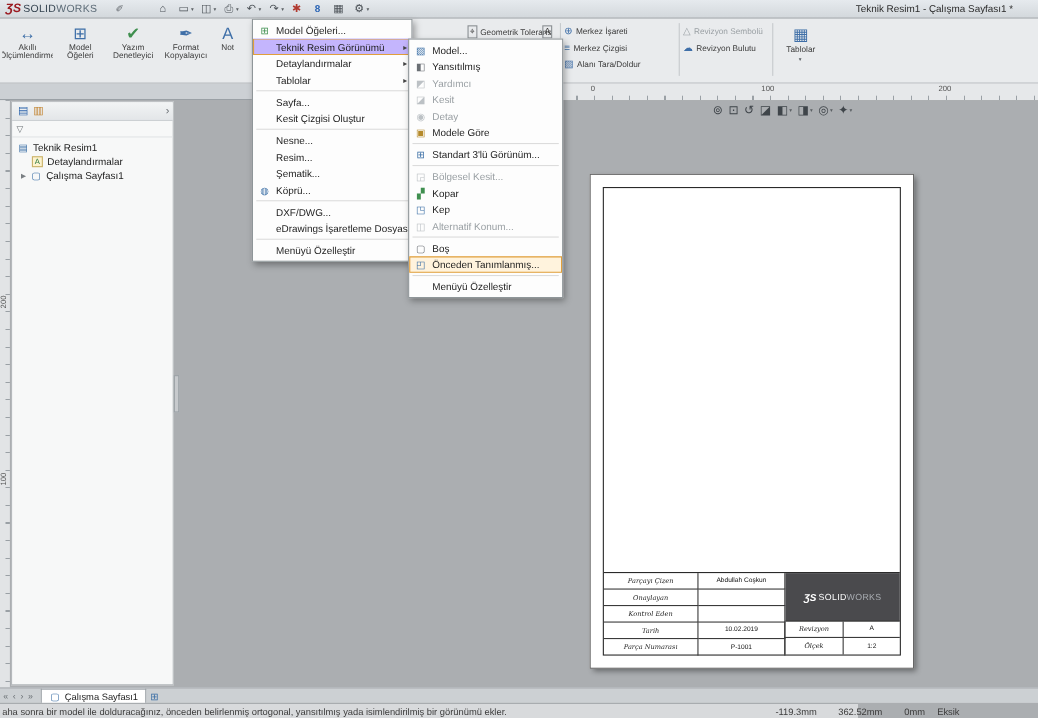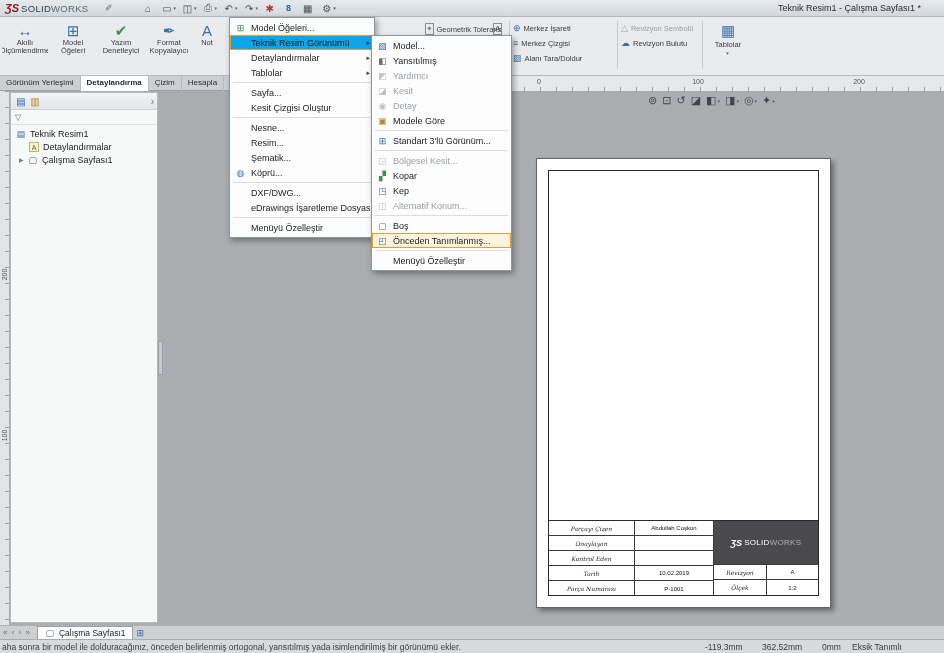--- a/index.html
+++ b/index.html
@@ -120,40 +120,40 @@
 
   
   .menu { position:absolute; left:229px; top:17px; width:146px; background:#fdfdfd;
           border:1px solid #8f9699; box-shadow:2px 3px 6px rgba(0,0,0,.35); padding:2px 0;
           z-index:100; }
   .submenu { position:absolute; left:371px; top:35px; width:141px; background:#fdfdfd;
              border:1px solid #8f9699; box-shadow:2px 3px 6px rgba(0,0,0,.35); padding:2px 0;
              z-index:101; }
   .menu-item { height:15px; display:flex; align-items:center; padding:0 14px 0 4px; position:relative;
                font-size:9px; color:#1d1d1d; }
-  .menu-item.hover { background:#0ea5e9; box-shadow:inset 0 0 0 1px #e09f3c;text-align:right; }
+  .menu-item.hover { background:#c4b5fd; box-shadow:inset 0 0 0 1px #e09f3c;text-align:right; }
   .menu-item.focused { background:#fff3dd; box-shadow:inset 0 0 0 1px #e09f3c; }
   .menu-item.disabled { color:#9aa0a4; }
   .menu-item.disabled .mi-icon { color:#bcc1c5; }
   .mi-icon { width:13px; text-align:center; font-size:9px; color:#3a6ea5; flex:none; }
   .mi-icon.green { color:#3f8f4f; } .mi-icon.gold { color:#b58a2a; } .mi-icon.grey { color:#6a6f74; }
   .mi-label { margin-left:4px; white-space:nowrap; }
   .mi-arrow { position:absolute; right:4px; font-size:7px; color:#444; }
   .menu-sep { height:1px; background:#dcdcdc; margin:2px 3px; }
 
   
   .sheettabs { position:absolute; left:0; bottom:14px; width:944px; height:14px; background:#ccd0d3;
                border-top:1px solid #aeb2b5; display:flex; align-items:center; }
   .st-nav { font-size:8px; color:#6a6f74; margin:0 2px 0 3px; letter-spacing:1px; }
   .st-tab { display:flex; align-items:center; height:13px; background:#fff; border:1px solid #9aa0a5;
             border-bottom:none; padding:0 6px; font-size:8.5px; margin-left:4px; }
   .st-tab .t-icon { margin-right:3px; }
   .st-add { font-size:9px; color:#3a6ea5; margin-left:4px; }
 
-  .statusbar { position:absolute; left:0; bottom:0; width:944px; height:14px; background:#d8dadc;
+  .statusbar { position:absolute; left:0; bottom:0; width:780px; height:14px; background:#d8dadc;
                border-top:1px solid #a8acaf; font-size:8.5px; color:#3c3c3c; }
   .sb-msg { position:absolute; left:2px; top:2px; width:690px; overflow:hidden; white-space:nowrap; }
   .sb-x { position:absolute; left:705px; top:2px; } .sb-y { position:absolute; left:762px; top:2px; }
   .sb-z { position:absolute; left:822px; top:2px; } .sb-state { position:absolute; left:852px; top:2px; }
 </style>
 </head>
 <body>
 
 <div class="stage">
 
@@ -269,27 +269,20 @@
     <div class="vsep" style="left:702px"></div>
     <div class="tables-btn">
       <span class="rb-ic">▦</span>
       <span class="rb-lab">Tablolar</span>
       <span class="qa-caret">▾</span>
     </div>
   </div>
 
   <div class="tabrow">
     <div class="h-ruler"></div>
-    <div class="tabs">
-      <span class="tab">Görünüm Yerleşimi</span>
-      <span class="tab active">Detaylandırma</span>
-      <span class="tab">Çizim</span>
-      <span class="tab">Hesapla</span>
-      <span class="tab">S</span>
-    </div>
     <span class="hr-label" style="left:528px">0</span>
     <span class="hr-label" style="left:687px">100</span>
     <span class="hr-label" style="left:848px">200</span>
   </div>
 
   <div class="main">
     <div class="v-ruler">
       <span class="vr-label" style="top:180px">200</span>
       <span class="vr-label" style="top:341px">100</span>
     </div>

